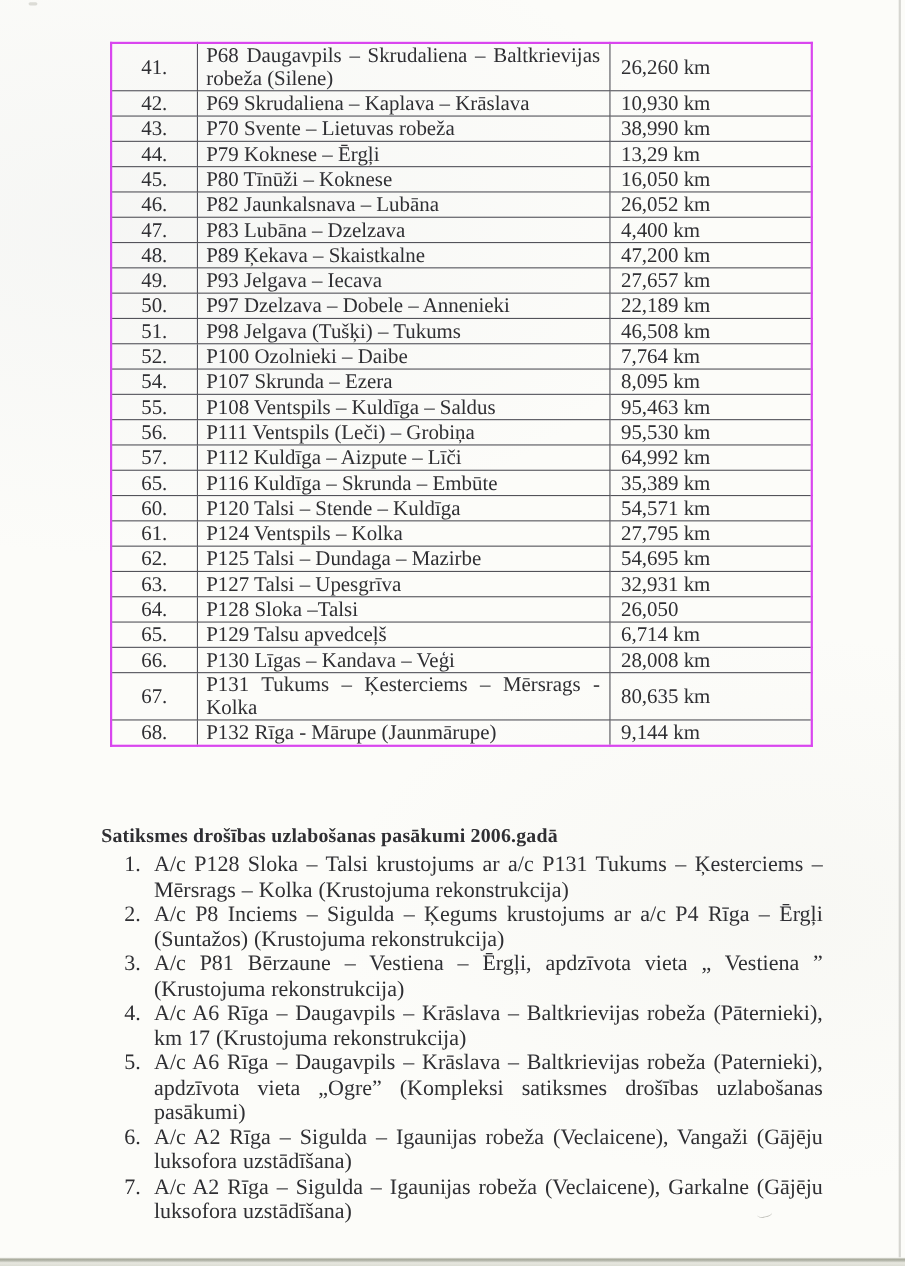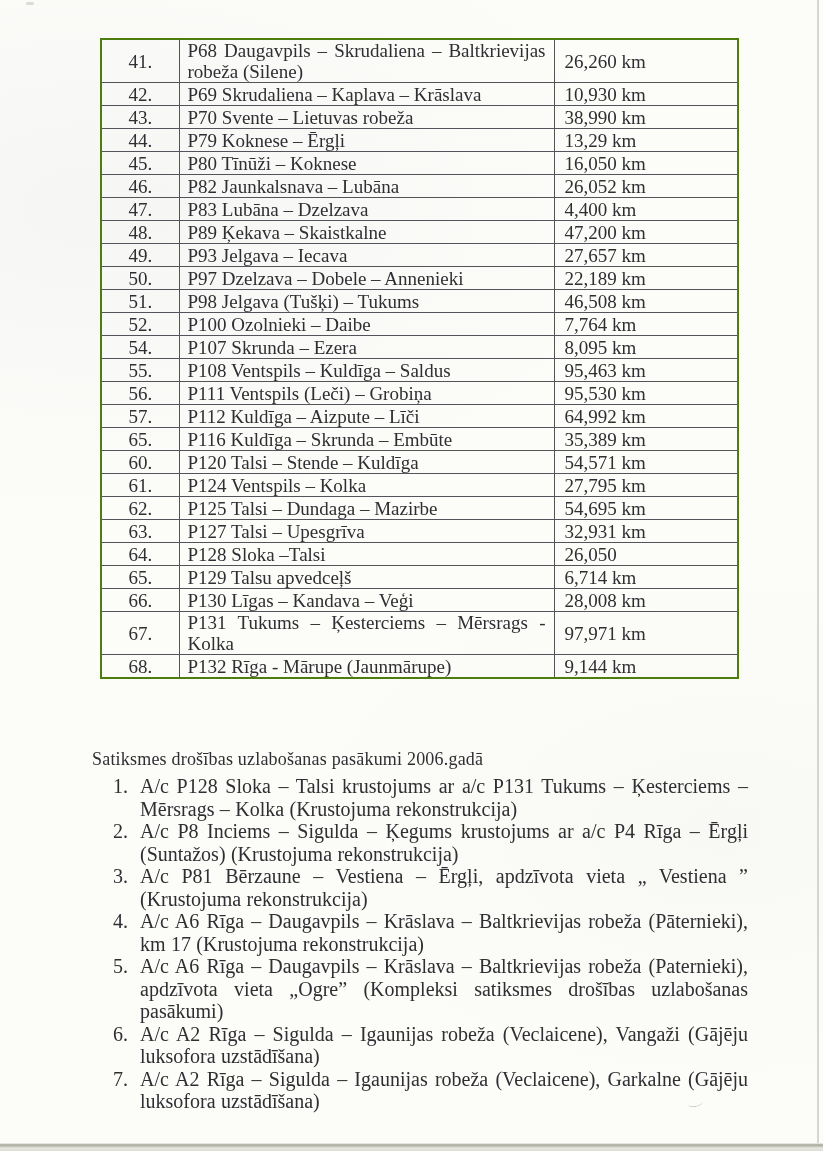--- a/index.html
+++ b/index.html
@@ -11,36 +11,36 @@
       radial-gradient(900px 500px at 12% 18%, rgba(190,195,205,0.10), transparent 60%),
       radial-gradient(700px 420px at 88% 72%, rgba(200,200,188,0.08), transparent 60%),
       #fcfcf9;
   }
   .page{position:relative;width:823px;height:1151px;}
 
   
   table.road-table{
     position:absolute;left:100px;top:38px;
     width:637px;table-layout:fixed;border-collapse:collapse;
-    border:2px solid #4d7c0f;
+    border:2px solid #d946ef;
     padding-left:24px;
   }
   col.w-no{width:78px;} col.w-road{width:375px;} col.w-len{width:184px;}
   .road-table td{
     border:1.4px solid #53535a;
     font-size:19px;line-height:21px;vertical-align:middle;
     padding:0;height:22px;
   }
   td.c-no{text-align:center;}
   td.c-road{text-align:justify;padding:0 8px;font-family:Liberation Serif, serif;}
   td.c-len{padding-left:10px;}
 
   
   .measures{position:absolute;left:92px;top:748px;width:660px;}
-  .heading{font-size:18px;font-weight:normal;line-height:22px;letter-spacing:0.2px;}
+  .heading{font-size:18px;font-weight:bold;line-height:22px;letter-spacing:0.2px;}
   .list{margin-top:5px;margin-left:21px;width:635px;}
   .item{display:flex;font-size:20px;line-height:22.5px;}
   .item .n{flex:0 0 27px;}
   .item .t{flex:0 0 608px;text-align:justify;word-spacing:0.4px;}
 
   
   .speck{position:absolute;left:26px;top:2px;width:8px;height:3px;
     background:#d6d6d0;border-radius:2px;opacity:.85;}
   .squiggle{position:absolute;left:688px;top:1100px;width:14px;height:6px;
     border-bottom:1.6px solid #b3b3ac;border-radius:60%;
@@ -204,21 +204,21 @@
 
   <tr>
     <td class="c-no">66.</td>
     <td class="c-road">P130 Līgas – Kandava – Veģi</td>
     <td class="c-len">28,008 km</td>
   </tr>
 
   <tr>
     <td class="c-no">67.</td>
     <td class="c-road">P131 Tukums – Ķesterciems – Mērsrags - Kolka</td>
-    <td class="c-len">97,971 km</td>
+    <td class="c-len">80,635 km</td>
   </tr>
 
   <tr>
     <td class="c-no">68.</td>
     <td class="c-road">P132 Rīga - Mārupe (Jaunmārupe)</td>
     <td class="c-len">9,144 km</td>
   </tr>
 </tbody>
   </table>
 

